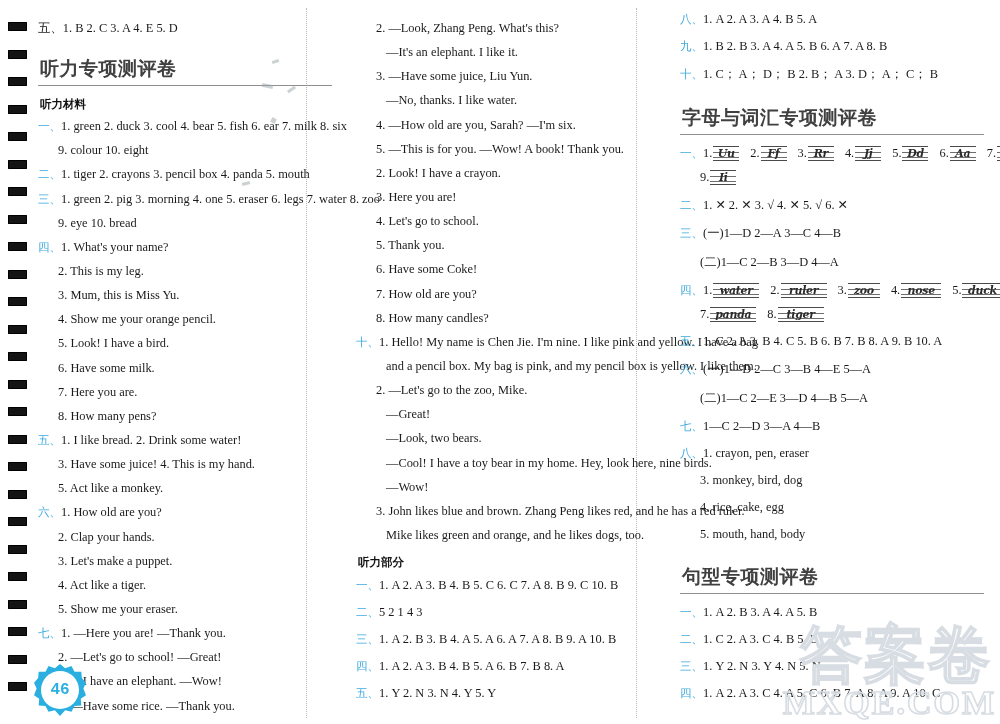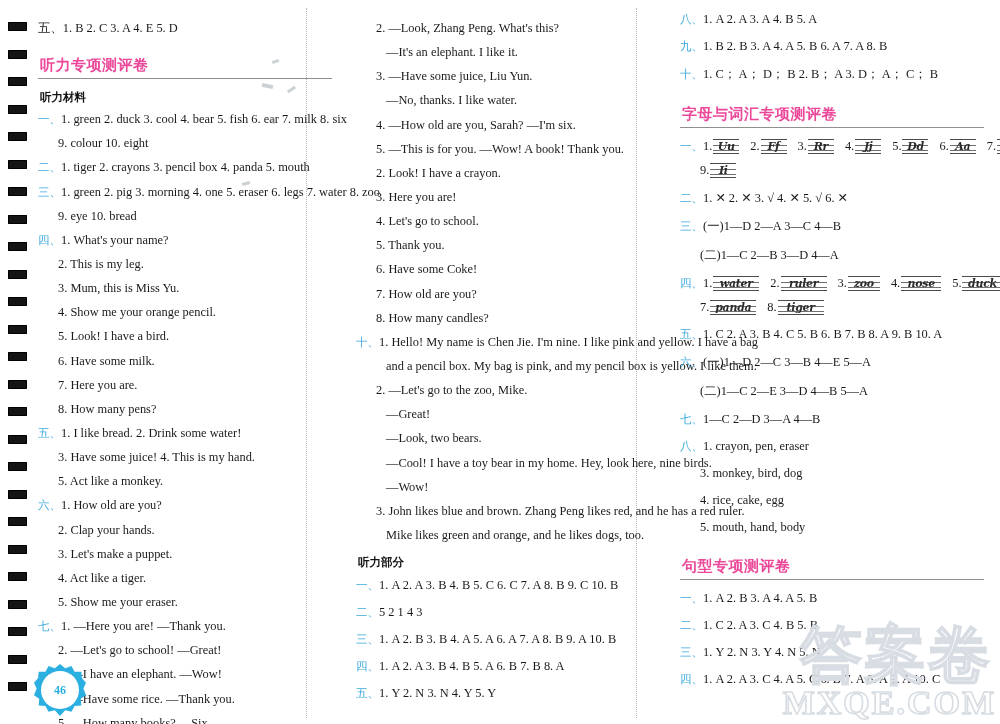--- a/index.html
+++ b/index.html
@@ -29,24 +29,24 @@
   .col-c{width:328px;padding:12px 8px 0 16px;}
   .vsep{
     position:absolute;top:8px;bottom:6px;width:0;
     border-left:1px dotted #b9b9b9;
   }
   .vsep.s1{left:306px;}
   .vsep.s2{left:636px;}
 
   
   .sec-title{
-    color:#ec4899;
+    color:#404040;
     font-family:Liberation Sans, sans-serif;
     font-weight:bold;
-    font-size:15px;
+    font-size:19px;
     letter-spacing:.5px;
     margin:10px 0 2px 2px;
     display:inline-block;
     position:relative;
     z-index:2;
   }
   .rule{
     height:0;border-top:1.6px solid #8f8f8f;
     margin:1px 0 11px 0;
   }
@@ -116,22 +116,22 @@
       60% 89%,50% 100%,40% 89%,28% 92%,22% 81%,9% 80%,10% 67%,
       0% 60%,5% 47%,0% 36%,8% 27%,9% 15%,22% 15%,28% 4%,40% 8%);
   }
   .badge .inner{
     position:absolute;left:7px;top:7px;width:38px;height:38px;
     border-radius:50%;background:#fff;
   }
   .badge .num{
     position:absolute;inset:0;
     display:flex;align-items:center;justify-content:center;
-    font-family:Liberation Serif, serif;
-    font-weight:bold;font-size:12px;color:#2BAFE0;
+    font-family:Liberation Mono, monospace;
+    font-weight:bold;font-size:16px;color:#2BAFE0;
   }
 
   
   .wm{
     position:absolute;pointer-events:none;user-select:none;
     font-family:"DejaVu Sans", sans-serif;font-weight:bold;
     color:transparent;
   }
   .wm-cn{
     right:8px;bottom:38px;

